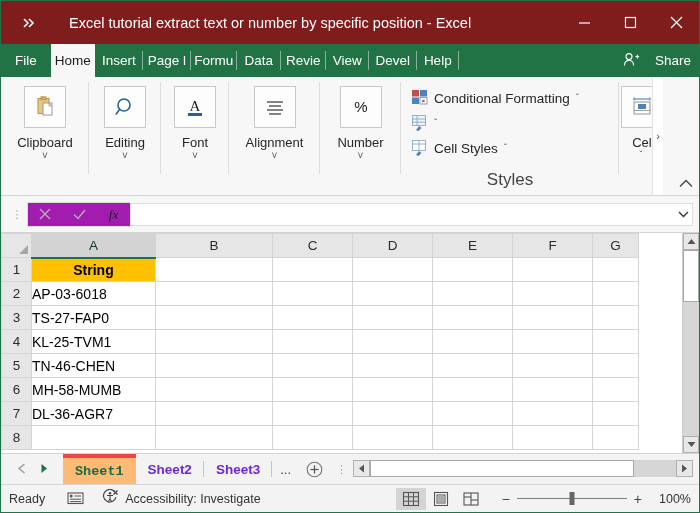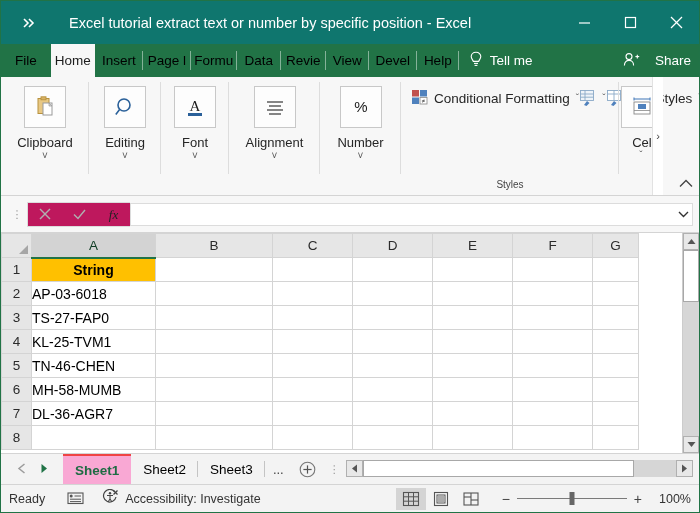--- a/index.html
+++ b/index.html
@@ -14,21 +14,21 @@
     width: 700px; height: 513px;
     display: flex; flex-direction: column;
     border: 1px solid #217346;
     box-sizing: border-box;
     background: #f3f3f3;
   }
 
   
   .titlebar {
     height: 43px; min-height: 43px;
-    background: #0f766e;
+    background: #7f1d1d;
     display: flex; align-items: center;
     position: relative;
   }
   .qat {
     width: 58px; display: flex; align-items: center; justify-content: center;
     color: #fff; font-size: 11px; letter-spacing: -1px;
   }
   .title-text {
     flex: 1;
     color: #ffffff;
@@ -48,21 +48,21 @@
 
   
   .tabstrip {
     height: 33px; min-height: 33px;
     background: #217346;
     display: flex; align-items: stretch;
     position: relative;
   }
   .tab {
     display: flex; align-items: center; justify-content: center;
-    color: #000000; font-size: 13.5px;
+    color: #ffffff; font-size: 13.5px;
     padding: 0 6px;
     white-space: nowrap;
     overflow: hidden;
     position: relative;
     box-sizing: border-box;
   }
   .tab.file { padding: 0 14px; }
   .tab.sep::after {
     content: ""; position: absolute; right: 0; top: 7px; bottom: 7px;
     width: 1px; background: rgba(255,255,255,0.45);
@@ -114,41 +114,41 @@
   .rg-label {
     margin-top: 7px;
     font-size: 13px; color: #262626;
     white-space: nowrap;
   }
   .rg-chev {
     margin-top: 1px;
     font-size: 10px; color: #555; line-height: 10px;
   }
   .styles-group {
-    display: flex; flex-direction: row;
+    display: flex; flex-direction: column;
     justify-content: flex-start;
     padding: 9px 10px 0 10px;
     position: relative;
     height: 100%;
     box-sizing: border-box;
   }
   .styles-group::after {
     content: ""; position: absolute; right: 0; top: 5px; height: 92px;
     width: 1px; background: #dddddd;
   }
   .style-row {
     display: flex; align-items: center; gap: 6px;
     height: 25px;
     font-size: 13.5px; color: #262626;
     white-space: nowrap;
   }
   .style-row .caret { font-size: 10px; color: #555; }
   .styles-caption {
     position: absolute; bottom: 5px; left: 0; right: 0;
-    text-align: center; font-size: 10px; color: #444;
+    text-align: center; font-size: 17px; color: #444;
   }
   .ribbon-collapse {
     position: absolute; right: 6px; bottom: 4px;
     font-size: 12px; color: #444;
   }
   .cells-clip {
     width: 44px; overflow: hidden; position: relative;
     height: 100%;
   }
   .overflow-arrow {
@@ -179,21 +179,21 @@
   }
   .namebox .dd { font-size: 9px; color: #333; }
   .fb-grip {
     width: 20px; text-align: center;
     color: #9a9a9a; font-size: 11px; line-height: 4px;
   }
   .fb-icons {
     display: flex; align-items: center;
     height: 23px;
     border: 1px solid #dcdcdc; border-right: none;
-    background: #be185d;
+    background: #a21caf;
   }
   .fb-ico {
     width: 34px; height: 100%;
     display: flex; align-items: center; justify-content: center;
   }
   .fb-input {
     flex: 1; height: 23px;
     background: #fff; border: 1px solid #dcdcdc;
     box-sizing: border-box;
     display: flex; align-items: center; justify-content: flex-end;
@@ -296,28 +296,30 @@
     border-top: 1px solid #d4d4d4;
     display: flex; align-items: stretch;
     padding-left: 4px;
     box-sizing: border-box;
   }
   .nav-arrows { display: flex; align-items: center; gap: 14px; padding: 0 14px 0 12px; }
   .sheet-tabs { display: flex; align-items: stretch; }
   .stab {
     display: flex; align-items: center;
     padding: 0 12px;
-    font-size: 13.5px; color: #000000;
+    font-size: 13.5px; color: #6d28d9;
     position: relative;
     white-space: nowrap;
+    font-weight: bold;
   }
   .stab.active {
-    background: #f9a8d4;
+    background: #fdba74;
     color: #1e6b43; font-weight: bold;
-    border-top: 2px solid #ef4444;
+    border-top: 4px solid #ef4444;
+    font-family: Liberation Mono, monospace;
   }
   .stab.divider::after {
     content: ""; position: absolute; right: 0; top: 7px; bottom: 7px;
     width: 1px; background: #c4c4c4;
   }
   .stab-dots { display: flex; align-items: center; padding: 0 8px; color: #444; font-size: 13px; }
   .addsheet {
     display: flex; align-items: center; padding: 0 7px;
   }
   .tabbar-grip {
@@ -403,30 +405,20 @@
     <div class="tab file">File</div>
     <div class="tab active" style="width:44px">Home</div>
     <div class="tab sep" style="width:48px">Insert</div>
     <div class="tab sep" style="width:48px">Page l</div>
     <div class="tab sep" style="width:46px">Formu</div>
     <div class="tab sep" style="width:44px">Data</div>
     <div class="tab sep" style="width:45px">Revie</div>
     <div class="tab sep" style="width:43px">View</div>
     <div class="tab sep" style="width:48px">Devel</div>
     <div class="tab sep" style="width:42px">Help</div>
-    <div class="tellme-wrap">
-      <span>
-        <svg width="14" height="17" viewBox="0 0 14 17" aria-hidden="true">
-          <path d="M7 1.2 C4 1.2 2.2 3.3 2.2 5.6 C2.2 7.6 3.8 8.8 4.3 10.4 L9.7 10.4 C10.2 8.8 11.8 7.6 11.8 5.6 C11.8 3.3 10 1.2 7 1.2 Z" fill="none" stroke="#fff" stroke-width="1.1"></path>
-          <line x1="5" y1="12.4" x2="9" y2="12.4" stroke="#fff" stroke-width="1.1"></line>
-          <line x1="5.6" y1="14.4" x2="8.4" y2="14.4" stroke="#fff" stroke-width="1.1"></line>
-        </svg>
-      </span>
-      <span>Tell me</span>
-    </div>
     <div class="share-wrap">
       <span>
         <svg width="17" height="15" viewBox="0 0 17 15" aria-hidden="true">
           <circle cx="6" cy="4.6" r="3" fill="none" stroke="#fff" stroke-width="1.1"></circle>
           <path d="M1.4 13.4 C1.4 9.8 3.6 8.4 6 8.4 C8.4 8.4 10.6 9.8 10.6 13.4" fill="none" stroke="#fff" stroke-width="1.1"></path>
           <line x1="12.4" y1="4.6" x2="16.2" y2="4.6" stroke="#fff" stroke-width="1.1"></line>
           <line x1="14.3" y1="2.7" x2="14.3" y2="6.5" stroke="#fff" stroke-width="1.1"></line>
         </svg>
       </span>
       <span>Share</span>

